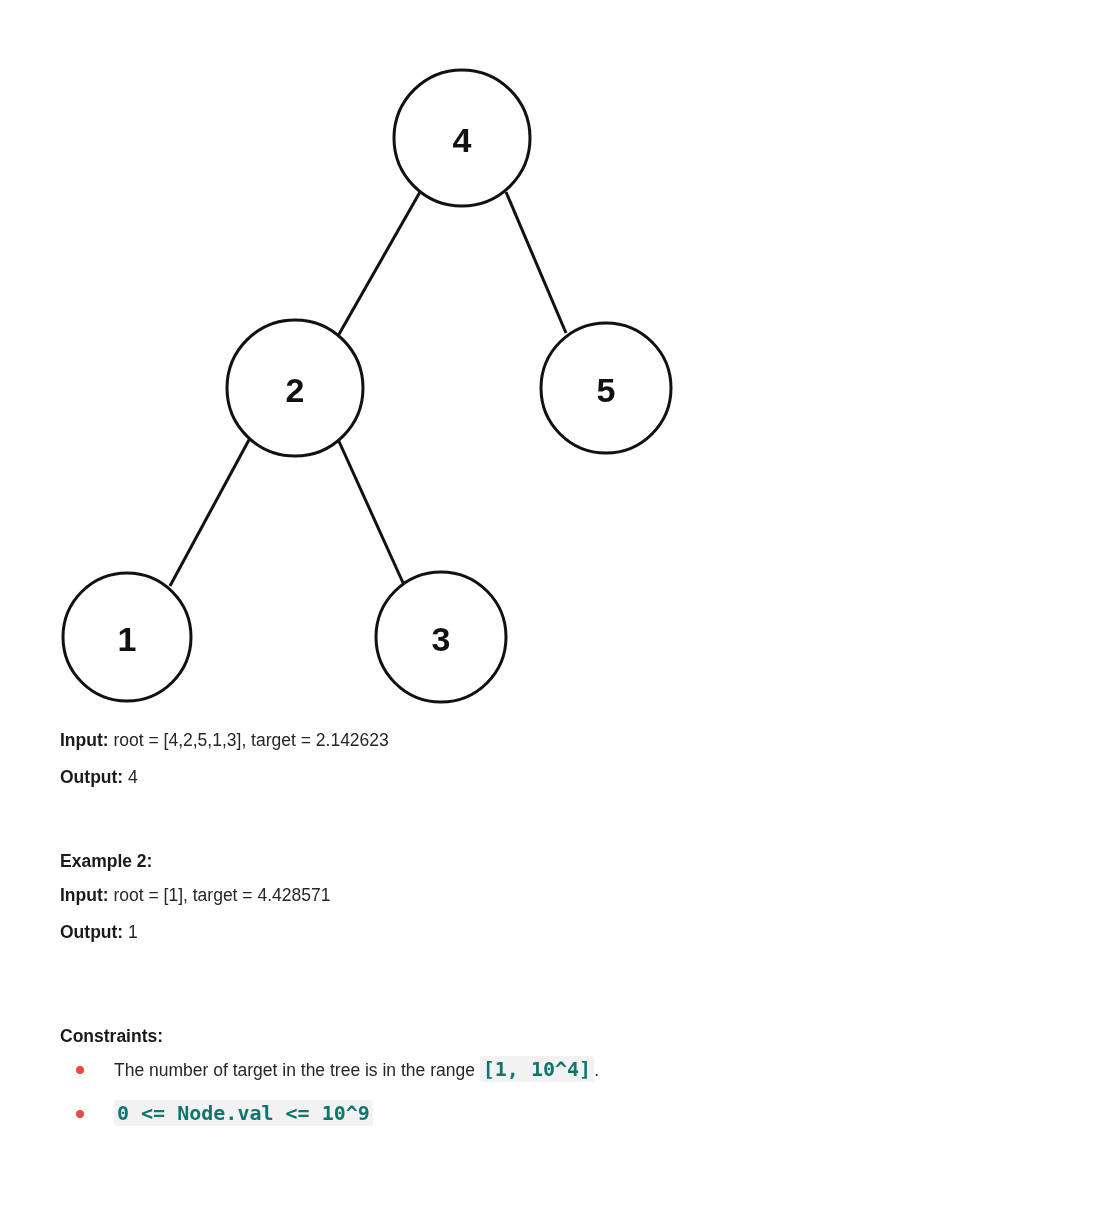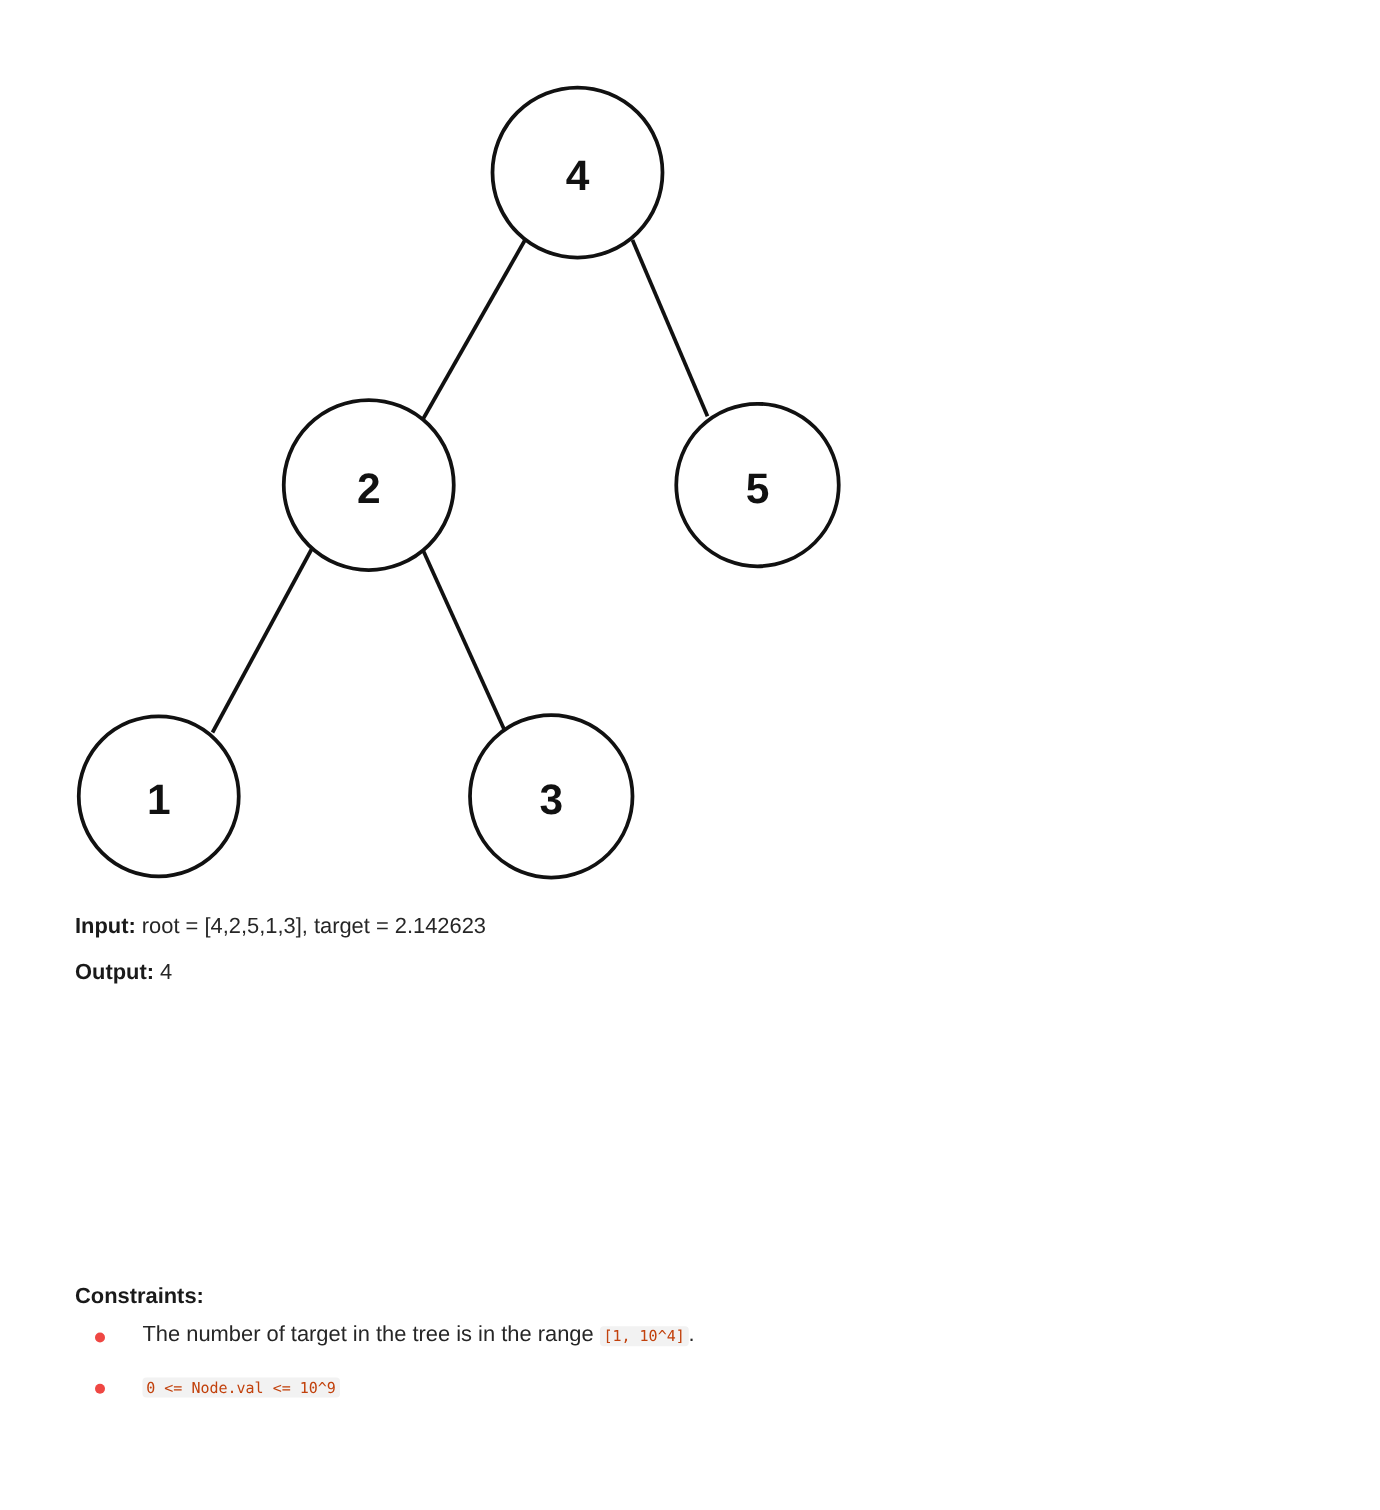--- a/index.html
+++ b/index.html
@@ -50,25 +50,26 @@
     margin-top: 40px;
   }
   .section-head {
     font-size: 17.5px;
     font-weight: bold;
     color: #1a1a1a;
     margin: 0 0 10px 0;
   }
   code.mono {
     font-family: "DejaVu Sans Mono", monospace;
-    font-size: 12px;
+    font-size: 20px;
     background: #f2f2f2;
-    color: #c2410c;
+    color: #0f766e;
     padding: 1px 3px;
     border-radius: 3px;
+    font-weight: bold;
   }
   ul.constraints {
     list-style: none;
     margin: 6px 0 0 0;
     padding: 0;
   }
   ul.constraints li {
     position: relative;
     padding-left: 54px;
     margin-bottom: 20px;
@@ -115,20 +116,29 @@
 
   <div class="text-block" style="top: 727px;">
     <p class="line">
       <b>Input:</b><span> root = [4,2,5,1,3], target = 2.142623</span>
     </p>
     <p class="line">
       <b>Output:</b><span> 4</span>
     </p>
   </div>
 
+  <div class="text-block" style="top: 851px;">
+    <p class="section-head">Example 2:</p>
+    <p class="line">
+      <b>Input:</b><span> root = [1], target = 4.428571</span>
+    </p>
+    <p class="line">
+      <b>Output:</b><span> 1</span>
+    </p>
+  </div>
 
   <div class="text-block" style="top: 1026px;">
     <p class="section-head">Constraints:</p>
     <ul class="constraints">
       <li>
         <span class="bullet"></span><span>The number of target in the tree is in the range </span><code class="mono">[1, 10^4]</code><span class="period">.</span>
       </li>
       <li>
         <span class="bullet"></span><span></span><code class="mono">0 &lt;= Node.val &lt;= 10^9</code><span class="period"></span>
       </li>

